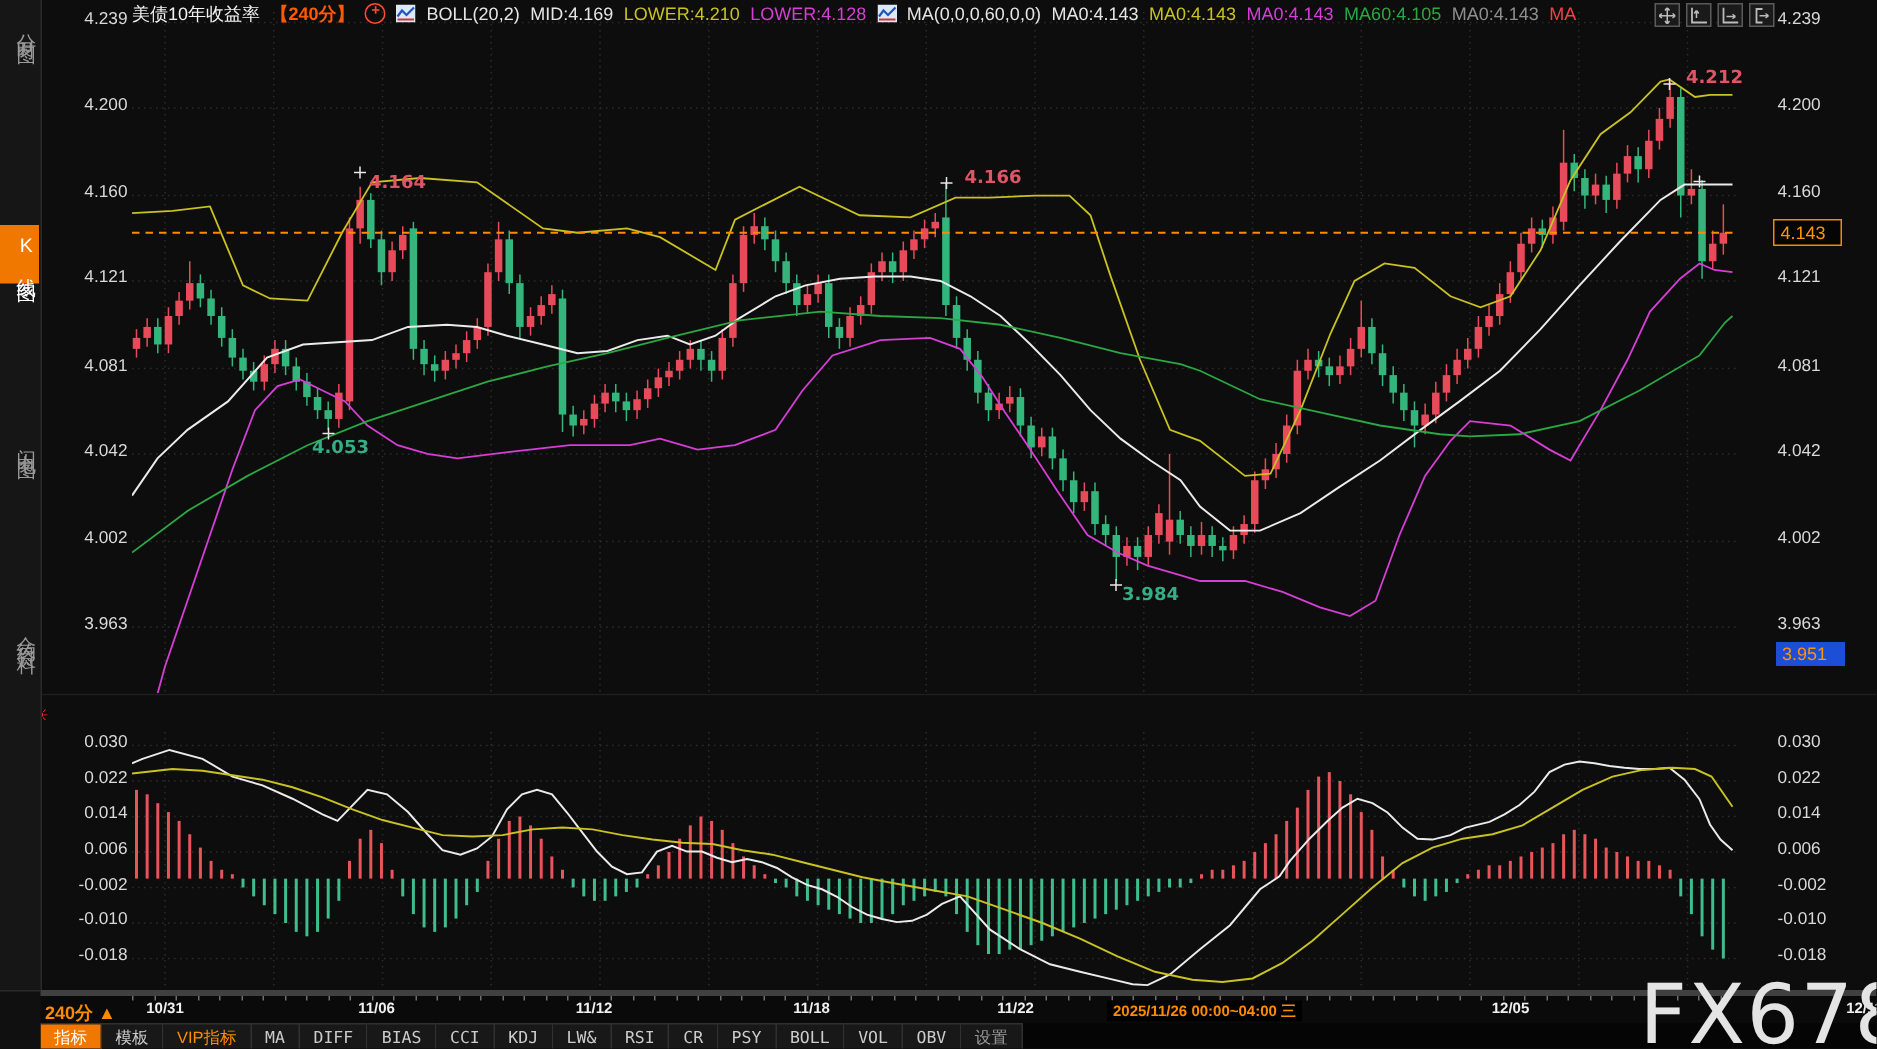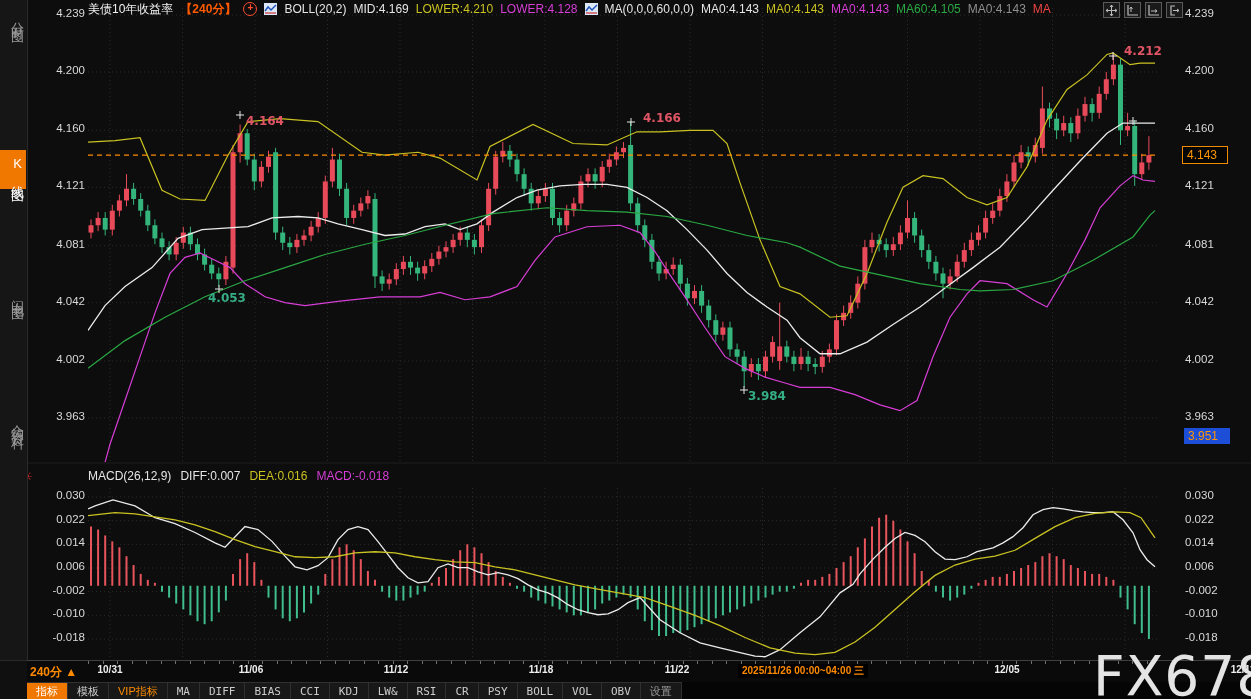--- a/index.html
+++ b/index.html
@@ -29,21 +29,21 @@
   #cur-price-tag{position:absolute;left:-3px;top:148px;border:1px solid #f08a00;color:#ff9500;background:#050505;
     font-size:12px;padding:1px 10px 1px 4px;z-index:4;}
   #low-tag{position:absolute;left:-1px;top:428px;color:#ff9500;background:#1d4ed8;font-size:12px;
     padding:1px 12px 1px 4px;z-index:4;}
   
   #chart-svg{position:absolute;left:0;top:0;z-index:1;}
   
   #macd-header{position:absolute;left:88px;top:469px;font-size:12px;color:#e5e5e5;display:flex;gap:9px;z-index:3;white-space:nowrap;}
   #sun-icon{position:absolute;left:21px;top:469px;color:#ff2d2d;font-size:13px;z-index:3;}
   
-  #date-row{position:absolute;left:0;top:660px;width:1251px;height:22px;background:#0a0a0a;border-top:1px solid #404040;z-index:6;}
+  #date-row{position:absolute;left:0;top:660px;width:1251px;height:22px;background:#0a0a0a;border-top:4px solid #404040;z-index:6;}
   #tick-row{position:absolute;left:88px;top:0;width:1080px;height:4px;}
   .tick{position:absolute;top:0;width:1px;height:3px;background:#6f6f6f;}
   .dlabel{position:absolute;top:3px;transform:translateX(-50%);font-size:10px;font-weight:700;color:#f0f0f0;}
   .dlabel.hl{background:#000;color:#ff8a00;padding:0 4px;font-weight:700;}
   #period-tag{position:absolute;left:30px;top:3px;color:#ff8a00;font-size:12px;font-weight:700;}
   #toolbar{position:absolute;left:27px;top:682px;width:1224px;height:17px;background:#050505;display:flex;z-index:6;}
   .tb-btn{height:17px;display:flex;align-items:center;justify-content:center;font-size:11px;color:#cccccc;
     background:#181818;border-right:1px solid #303030;border-top:1px solid #303030;padding:0 9px;cursor:pointer;
     font-family:"DejaVu Sans Mono",monospace;}
   .tb-btn.cjk{font-family:"Liberation Sans",sans-serif;}
@@ -689,26 +689,20 @@
       <div class="axlbl" style="top: 489px;">0.030</div>
       <div class="axlbl" style="top: 512.667px;">0.022</div>
       <div class="axlbl" style="top: 536.333px;">0.014</div>
       <div class="axlbl" style="top: 560px;">0.006</div>
       <div class="axlbl" style="top: 583.667px;">-0.002</div>
       <div class="axlbl" style="top: 607.333px;">-0.010</div>
       <div class="axlbl" style="top: 631px;">-0.018</div>
     </div>
 
   <span id="sun-icon">☀</span>
-  <div id="macd-header">
-    <span>MACD(26,12,9)</span>
-    <span>DIFF:0.007</span>
-    <span style="color:#c9c222">DEA:0.016</span>
-    <span style="color:#d63ed6">MACD:-0.018</span>
-  </div>
 
   <div id="date-row">
     <div id="tick-row">
         <span class="tick" style="left: 0px;"></span>
         <span class="tick" style="left: 14.5px;"></span>
         <span class="tick" style="left: 29px;"></span>
         <span class="tick" style="left: 43.5px;"></span>
         <span class="tick" style="left: 58px;"></span>
         <span class="tick" style="left: 72.5px;"></span>
         <span class="tick" style="left: 87px;"></span>

